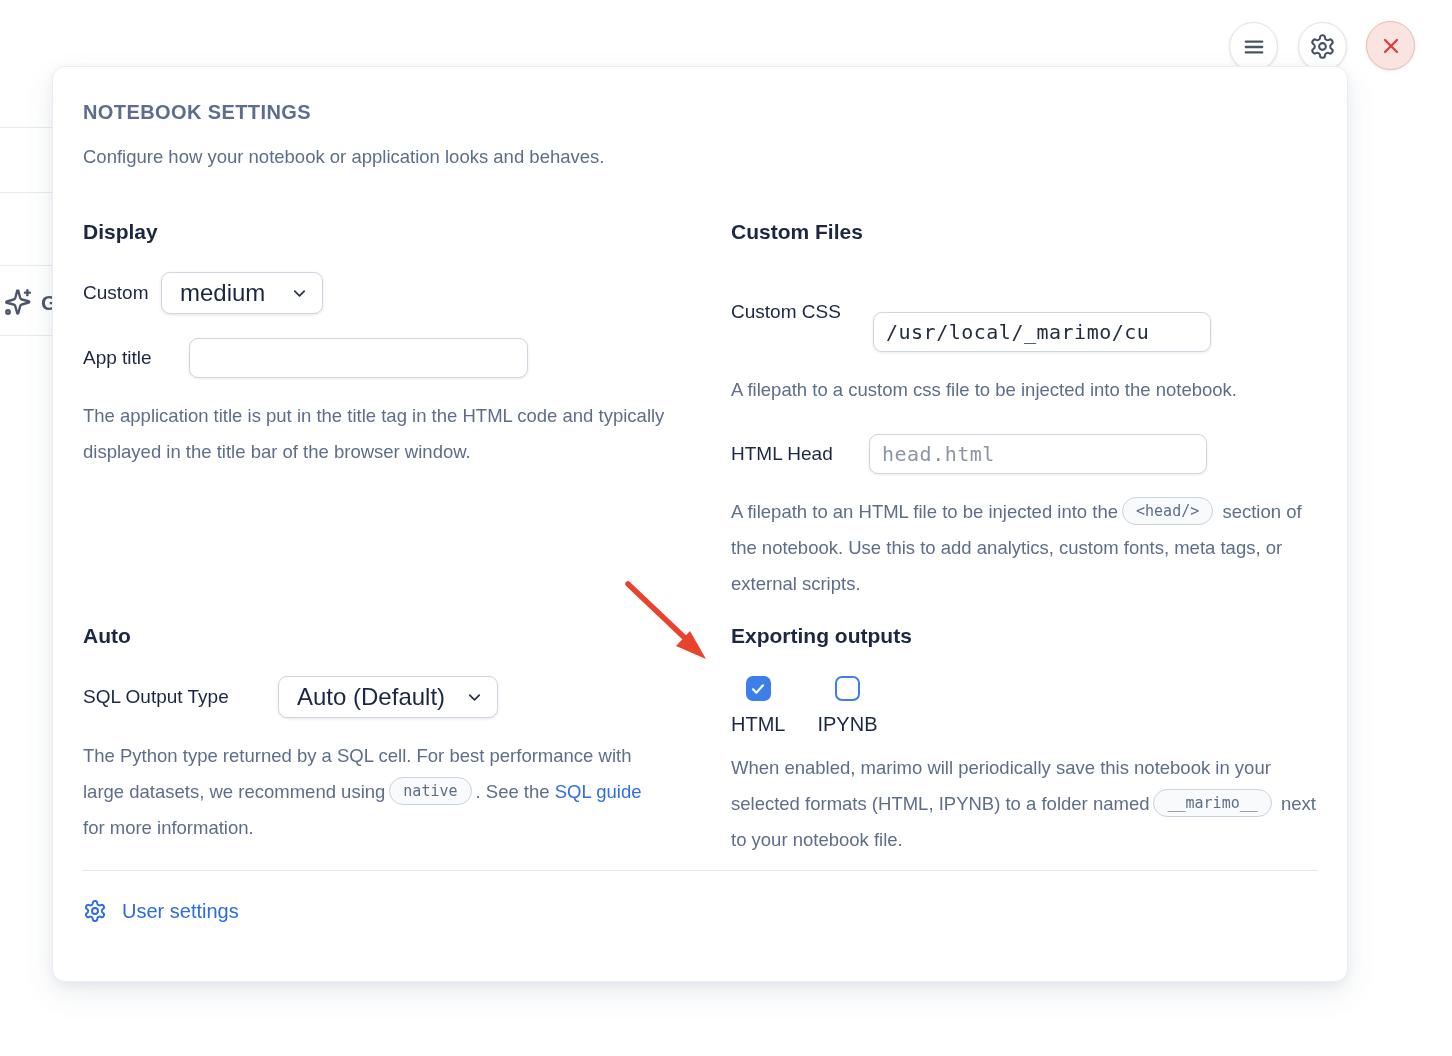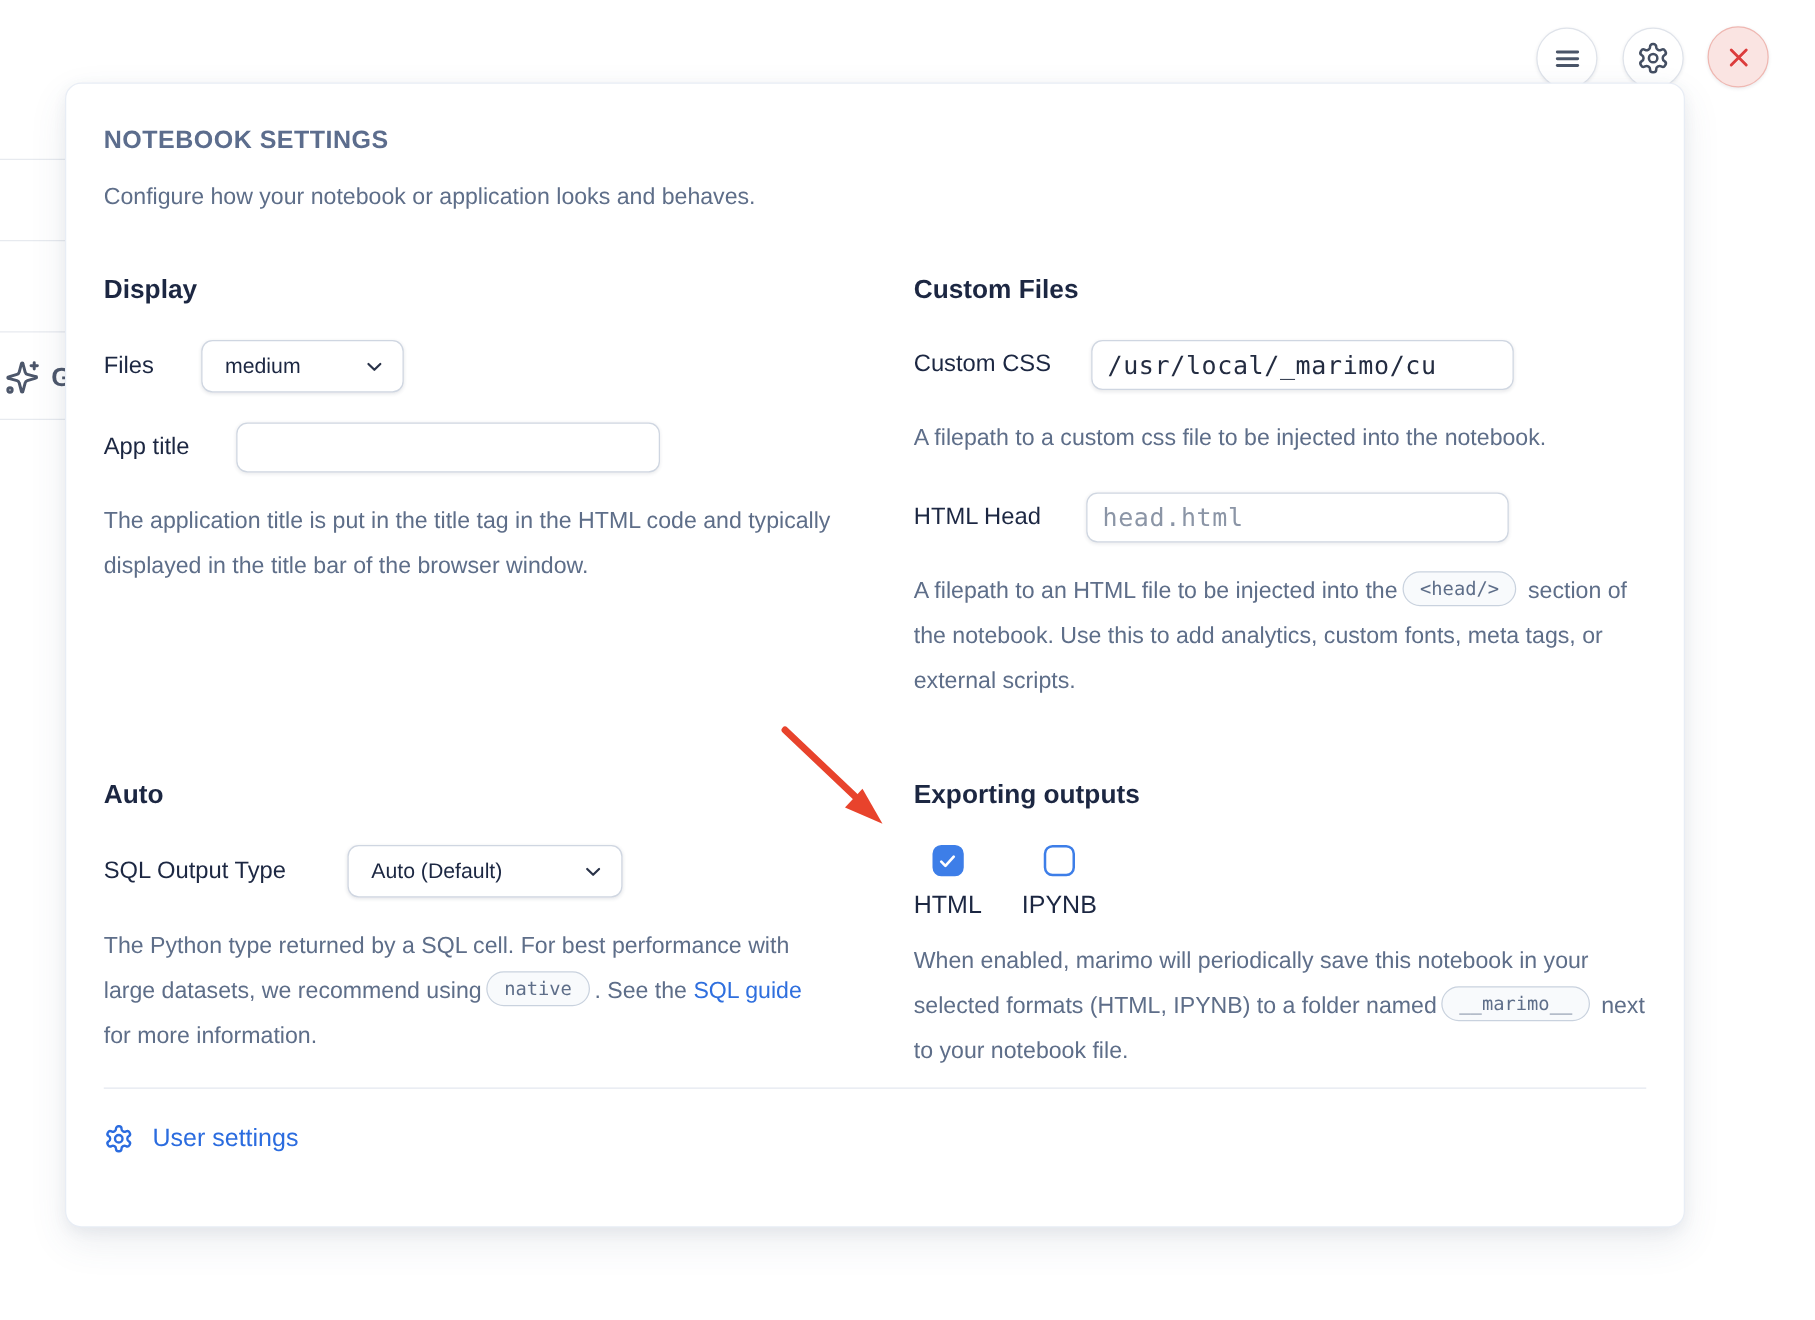--- a/index.html
+++ b/index.html
@@ -41,21 +41,21 @@
   }
   .section-heading { font-size:21px; font-weight:700; color:#1c2742; margin-bottom:28px; }
 
   .field-row { display:flex; align-items:center; }
   .field-label { font-size:19px; color:#1c2742; white-space:nowrap; }
 
   .select {
     display:flex; align-items:center; justify-content:space-between;
     height:42px; background:#fff; border:1px solid #cfd6e1; border-radius:9px;
     box-shadow:0 1px 3px rgba(40,50,70,.12); padding:0 13px 0 18px;
-    font-size:17px; color:#1c2742; cursor:pointer;
+    font-size:24px; color:#1c2742; cursor:pointer;
   }
   .text-input {
     height:40px; background:#fff; border:1px solid #cfd6e1; border-radius:9px;
     box-shadow:0 1px 3px rgba(40,50,70,.10); padding:0 12px;
     font-size:19px; color:#1c2742; outline:none;
   }
   .text-input.mono {
     font-family:"DejaVu Sans Mono", monospace; font-size:20px; letter-spacing:.5px;
     color:#232c41;
   }
@@ -131,40 +131,40 @@
 
   <div class="dialog">
     <div class="dlg-title">NOTEBOOK SETTINGS</div>
     <div class="dlg-subtitle">Configure how your notebook or application looks and behaves.</div>
 
     <div class="sections">
 
       <div>
         <div class="section-heading">Display</div>
         <div class="field-row" style="margin-bottom:24px;">
-          <div class="field-label" style="width:78px;">Files</div>
+          <div class="field-label" style="width:78px;">Custom</div>
           <div class="select" style="width:162px;">
             <span>medium</span>
             <svg width="19" height="19" viewBox="0 0 24 24" fill="none" stroke="#2a3349" stroke-width="2.2" stroke-linecap="round" stroke-linejoin="round">
                 <path d="M6 9l6 6 6-6"></path>
               </svg>
           </div>
         </div>
         <div class="field-row">
           <div class="field-label" style="width:106px;">App title</div>
           <input class="text-input" style="width: 339px;" type="text" value="">
         </div>
         <p class="help">The application title is put in the title tag in the HTML code and typically displayed in the title bar of the browser window.</p>
       </div>
 
       <div>
         <div class="section-heading">Custom Files</div>
         <div class="field-row">
           <div class="field-label" style="width:142px;">Custom CSS</div>
-          <input class="text-input mono" style="width: 338px;" type="text" value="/usr/local/_marimo/cu">
+          <input class="text-input mono" style="width: 338px; margin-top: 40px;" type="text" value="/usr/local/_marimo/cu">
         </div>
         <p class="help">A filepath to a custom css file to be injected into the notebook.</p>
         <div class="field-row" style="margin-top:26px;">
           <div class="field-label" style="width:138px;">HTML Head</div>
           <input class="text-input mono" style="width: 338px;" type="text" placeholder="head.html">
         </div>
         <p class="help"><span>A filepath to an HTML file to be injected into the</span><span class="pill">&lt;head/&gt;</span><span> section of the notebook. Use this to add analytics, custom fonts, meta tags, or external scripts.</span></p>
       </div>
 
       <div>

